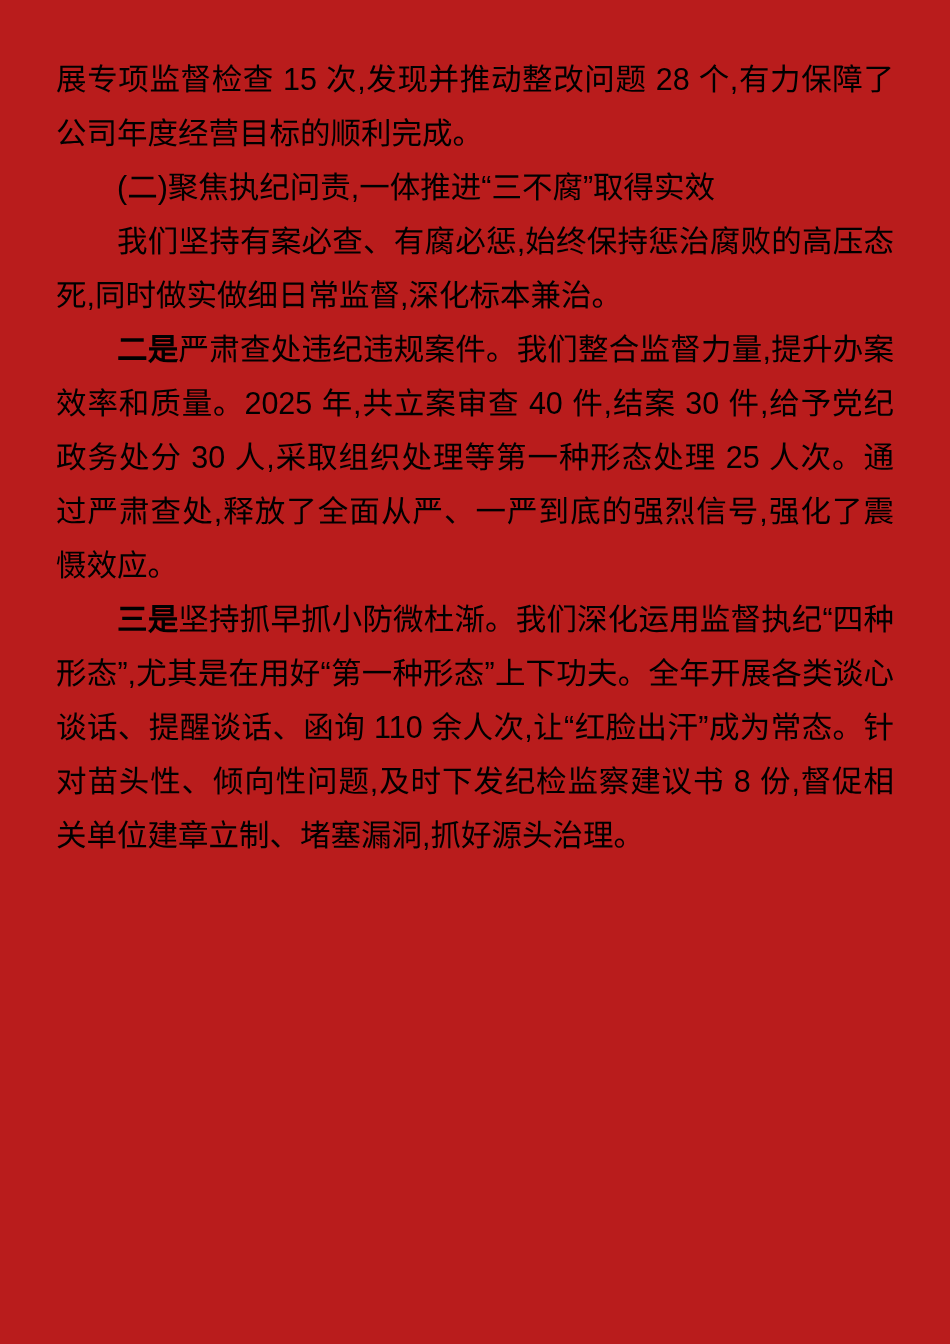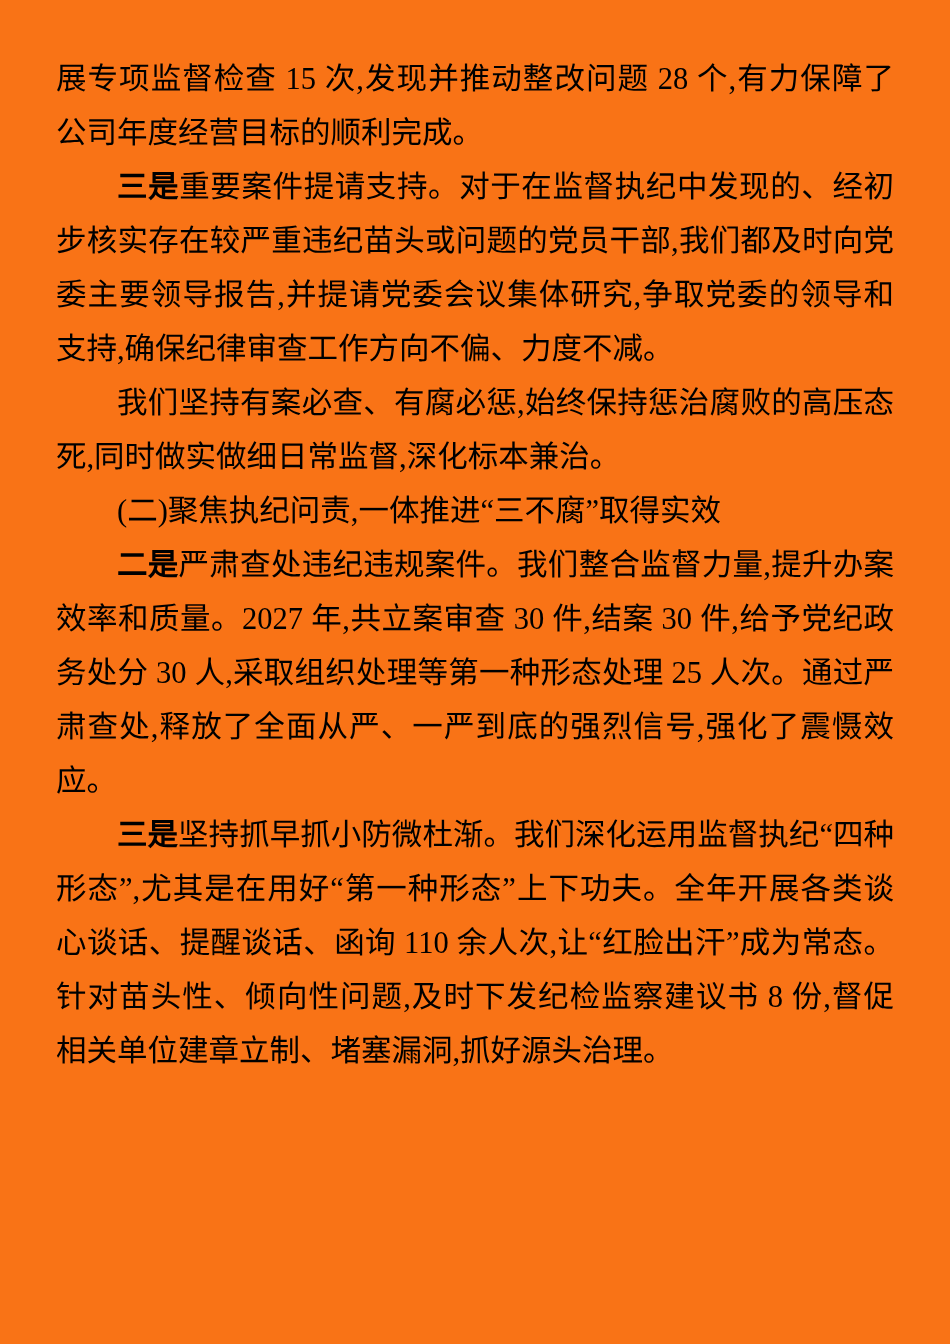--- a/index.html
+++ b/index.html
@@ -12,24 +12,23 @@
   body {
     font-family: "Liberation Sans", "DejaVu Sans", sans-serif;
     color: #000000;
   }
 
   .page {
     position: relative;
     width: 950px;
     height: 1344px;
     margin: 0 auto;
-    background: #f97316;
+    background: #b91c1c;
     overflow: hidden;
     box-sizing: border-box;
-    font-family: Liberation Serif, serif;
   }
 
   .doc-body {
     position: absolute;
     left: 56px;
     top: 52px;
     width: 838px;
   }
 
   .para {
@@ -58,25 +57,24 @@
   }
 </style>
 </head>
 <body>
 
 <div class="page">
   <div class="doc-body">
 
     <p class="para noindent"><span>展专项监督检查 15 次,发现并推动整改问题 28 个,有力保障了公司年度经营目标的顺利完成。</span></p>
 
-    <p class="para indent"><span class="lead">三是</span><span>重要案件提请支持。对于在监督执纪中发现的、经初步核实存在较严重违纪苗头或问题的党员干部,我们都及时向党委主要领导报告,并提请党委会议集体研究,争取党委的领导和支持,确保纪律审查工作方向不偏、力度不减。</span></p>
+
+    <p class="para indent"><span>(二)聚焦执纪问责,一体推进“三不腐”取得实效</span></p>
 
     <p class="para indent"><span>我们坚持有案必查、有腐必惩,始终保持惩治腐败的高压态死,同时做实做细日常监督,深化标本兼治。</span></p>
 
-    <p class="para indent"><span>(二)聚焦执纪问责,一体推进“三不腐”取得实效</span></p>
 
-
-    <p class="para indent"><span class="lead">二是</span><span>严肃查处违纪违规案件。我们整合监督力量,提升办案效率和质量。2027 年,共立案审查 30 件,结案 30 件,给予党纪政务处分 30 人,采取组织处理等第一种形态处理 25 人次。通过严肃查处,释放了全面从严、一严到底的强烈信号,强化了震慑效应。</span></p>
+    <p class="para indent"><span class="lead">二是</span><span>严肃查处违纪违规案件。我们整合监督力量,提升办案效率和质量。2025 年,共立案审查 40 件,结案 30 件,给予党纪政务处分 30 人,采取组织处理等第一种形态处理 25 人次。通过严肃查处,释放了全面从严、一严到底的强烈信号,强化了震慑效应。</span></p>
 
     <p class="para indent"><span class="lead">三是</span><span>坚持抓早抓小防微杜渐。我们深化运用监督执纪“四种形态”,尤其是在用好“第一种形态”上下功夫。全年开展各类谈心谈话、提醒谈话、函询 110 余人次,让“红脸出汗”成为常态。针对苗头性、倾向性问题,及时下发纪检监察建议书 8 份,督促相关单位建章立制、堵塞漏洞,抓好源头治理。</span></p>
 
   </div>
 </div>
 
 </body></html>

